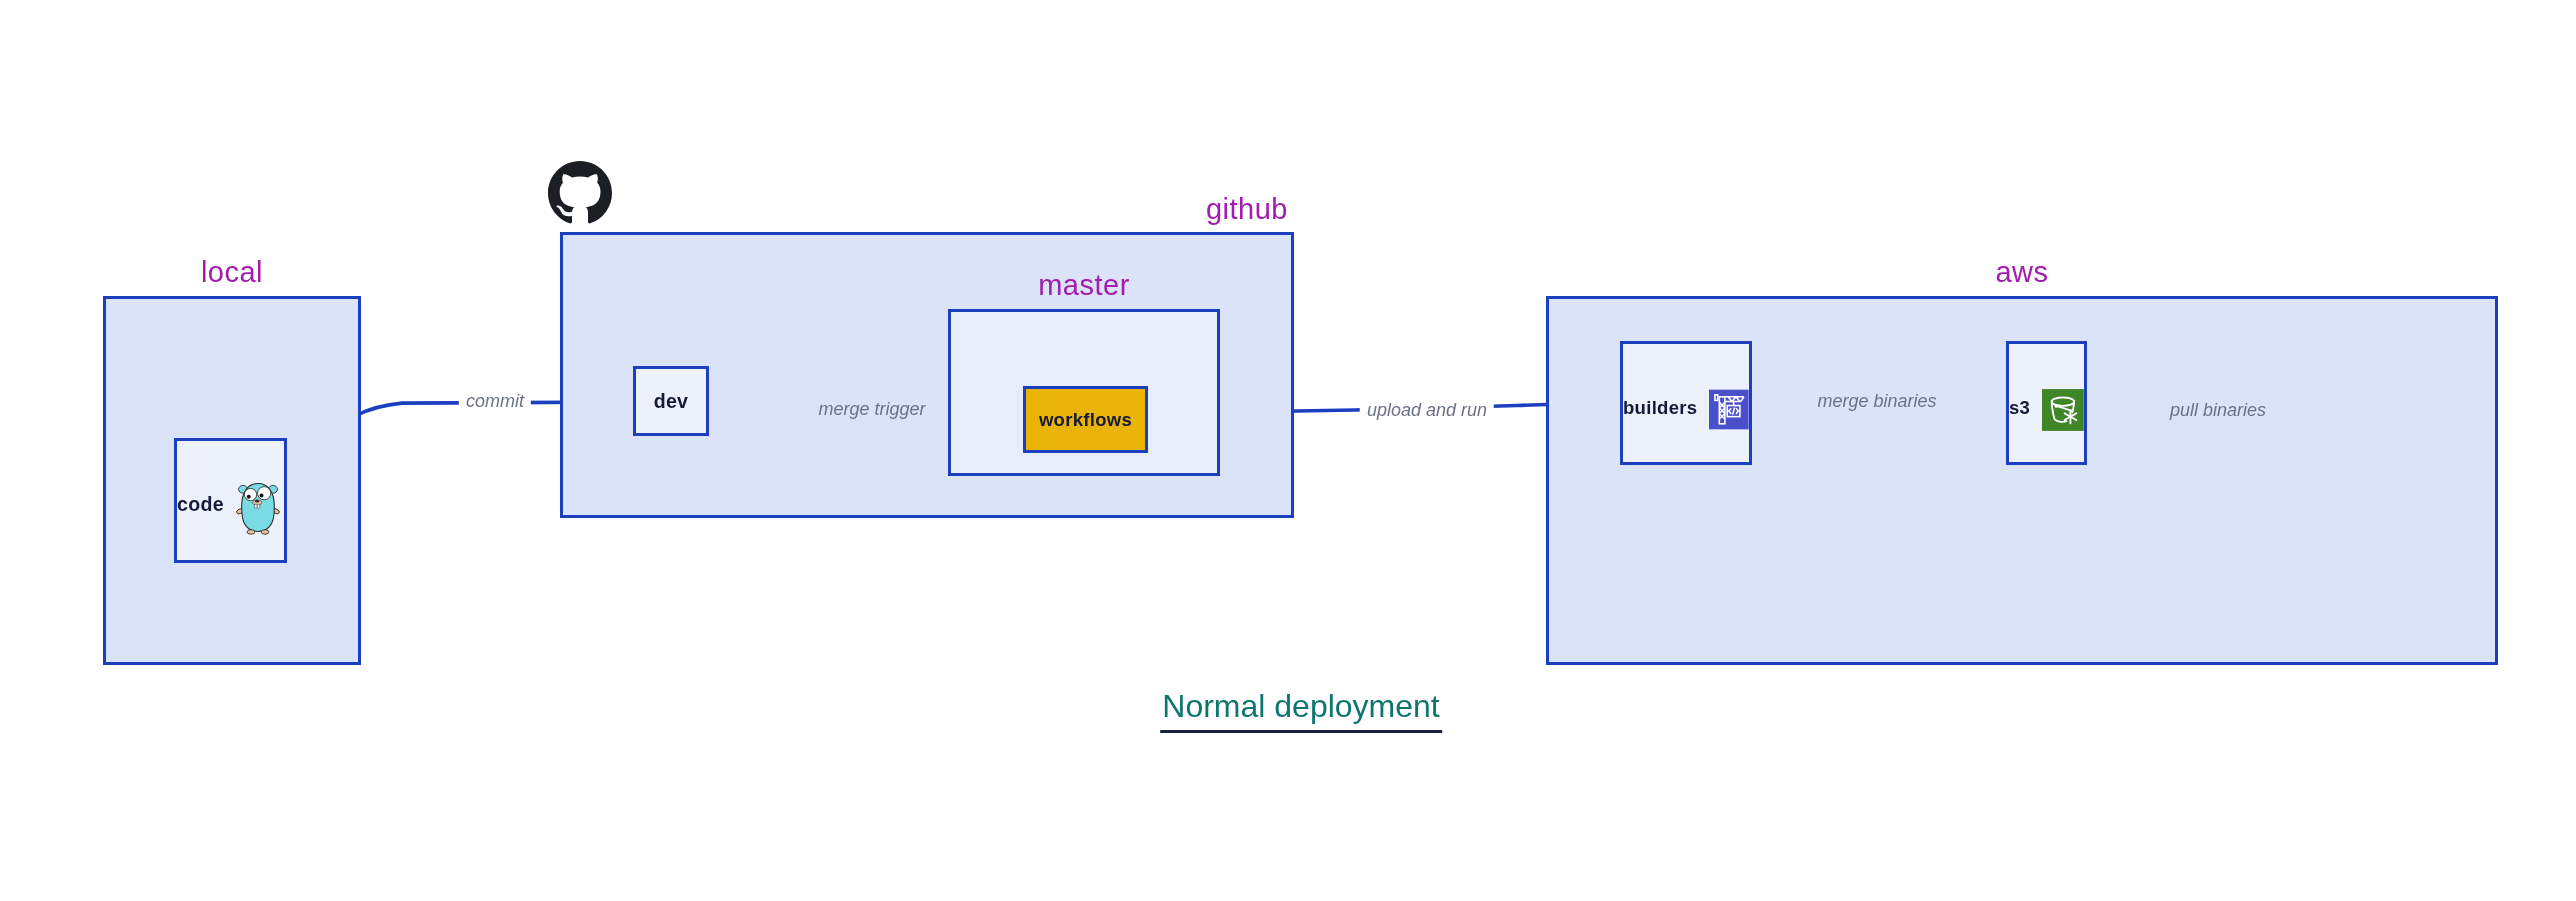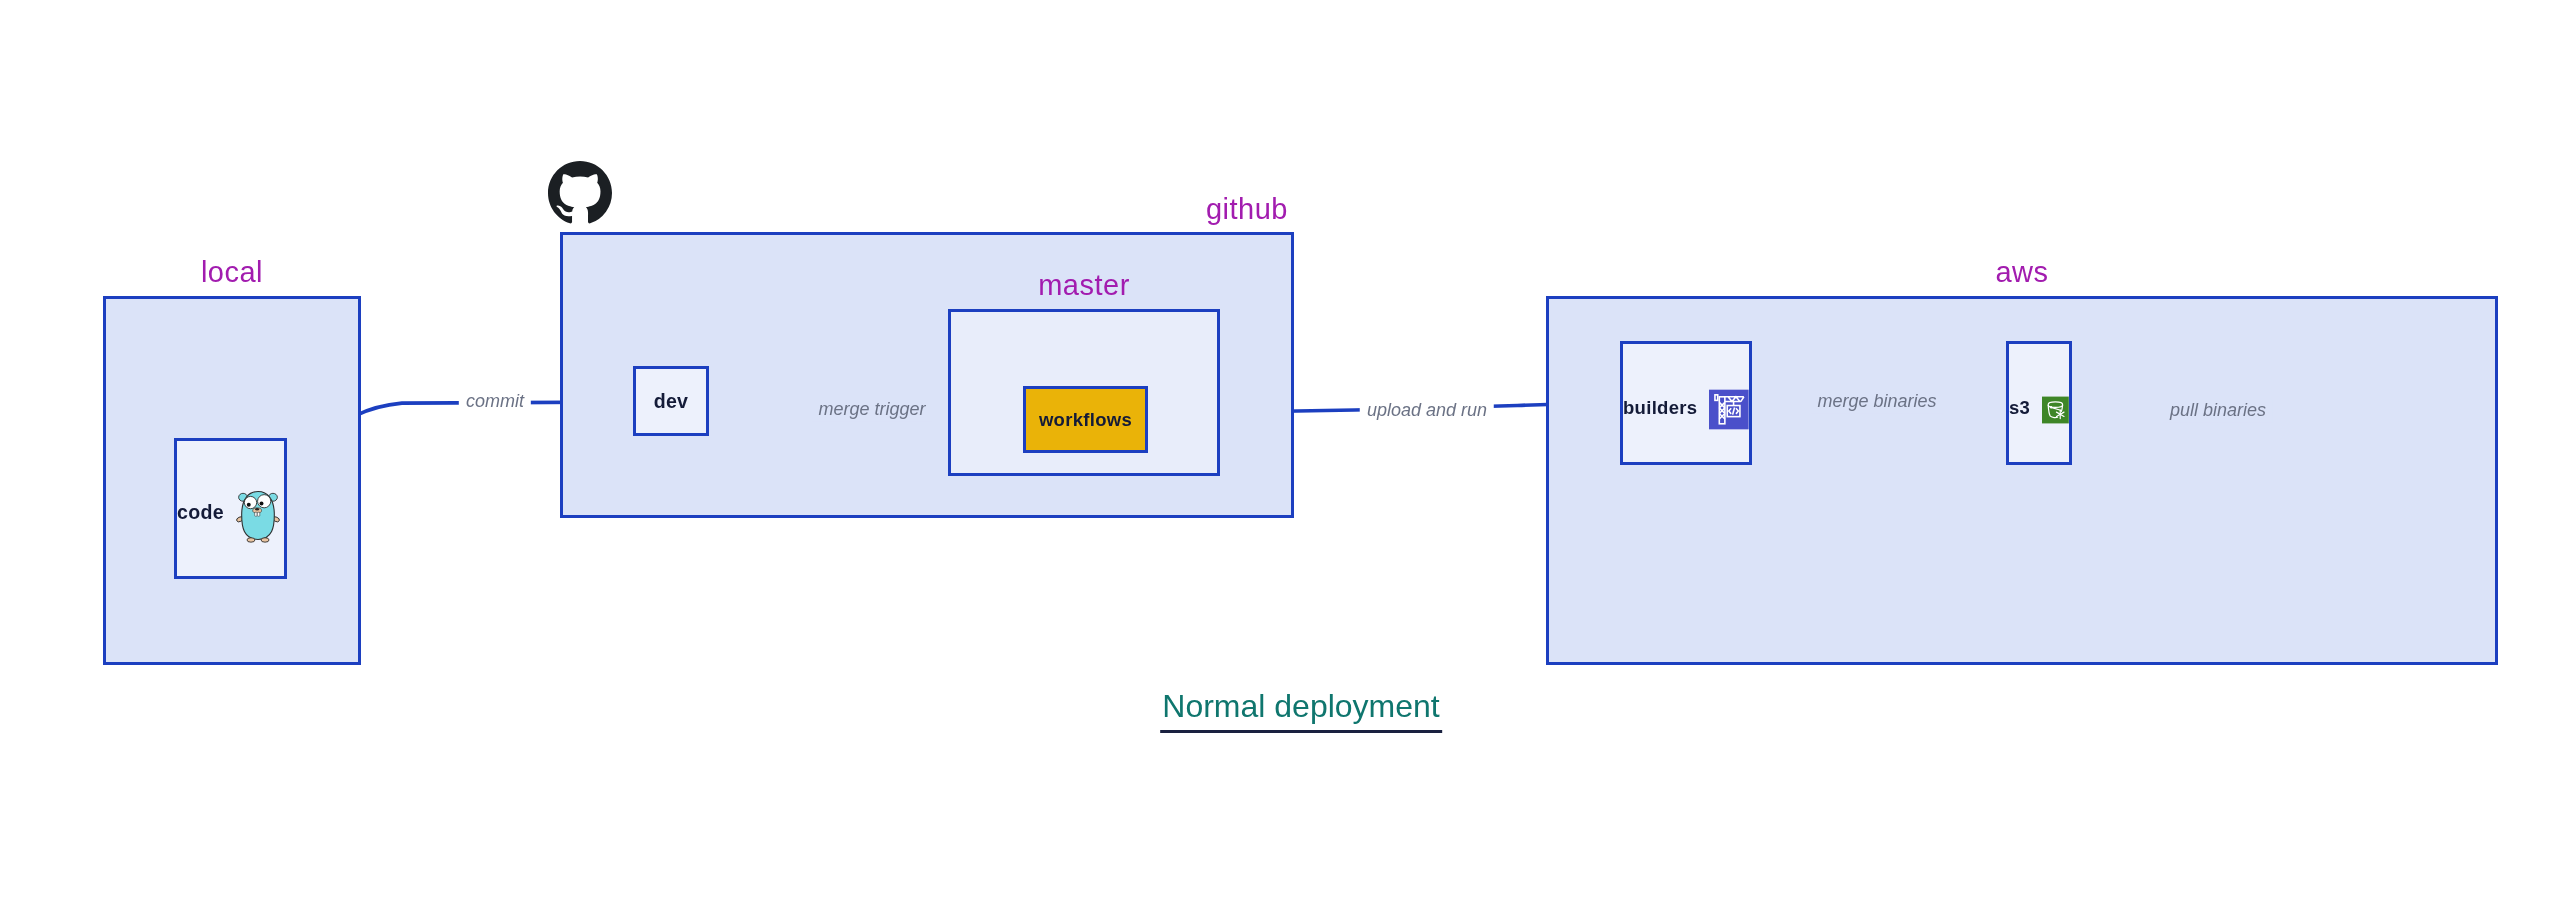--- a/index.html
+++ b/index.html
@@ -84,21 +84,21 @@
     <path d="M 558 892 C 640 852, 665 793, 780 782 L 1222 780" fill="none" stroke="#1c3fc0" stroke-width="7" marker-end="url(#arrow)"></path>
     <path d="M 1375 791 C 1600 793, 1850 796, 1980 797" fill="none" stroke="#1c3fc0" stroke-width="7" marker-end="url(#arrow)"></path>
     <path d="M 2228 800 C 2600 801, 2950 785, 3138 781" fill="none" stroke="#1c3fc0" stroke-width="7" marker-end="url(#arrow)"></path>
     <path d="M 3402 781 L 3886 781" fill="none" stroke="#1c3fc0" stroke-width="7" marker-end="url(#arrow)"></path>
     <path d="M 4066 786 C 4210 795, 4335 823, 4425 872 C 4456 890, 4478 901, 4510 912" fill="none" stroke="#1c3fc0" stroke-width="7" marker-end="url(#arrow)"></path>
   </svg>
 
   <div class="group-label" style="left:103px;top:256px;width:258px;text-align:center;">local</div>
   <div class="group" style="left:103px;top:296px;width:258px;height:369px;"></div>
 
-  <div class="node" style="left:174px;top:438px;width:113px;height:141px;padding-top:8.2px;">
+  <div class="node" style="left:174px;top:438px;width:113px;height:125px;padding-top:8.2px;">
     <div class="node-label" style="font-size:19.6px;">code</div>
     <svg class="icon-box" width="44" height="58" viewBox="0 0 100 130" style="margin-top:3.1px;">
       <ellipse cx="16" cy="27" rx="10" ry="9" fill="#7adbe4" stroke="#2f2f2f" stroke-width="2"></ellipse>
       <ellipse cx="84" cy="27" rx="10" ry="9" fill="#7adbe4" stroke="#2f2f2f" stroke-width="2"></ellipse>
       <ellipse cx="9" cy="77" rx="8" ry="5" fill="#e9c4a1" stroke="#2f2f2f" stroke-width="2" transform="rotate(-25 9 77)"></ellipse>
       <ellipse cx="91" cy="77" rx="8" ry="5" fill="#e9c4a1" stroke="#2f2f2f" stroke-width="2" transform="rotate(25 91 77)"></ellipse>
       <path d="M50,14 C27,14 14,33 13,62 C12,96 18,122 50,123 C82,122 88,96 87,62 C86,33 73,14 50,14 Z" fill="#7adbe4" stroke="#2f2f2f" stroke-width="2.5"></path>
       <ellipse cx="34" cy="124" rx="9" ry="5" fill="#e9c4a1" stroke="#2f2f2f" stroke-width="2"></ellipse>
       <ellipse cx="66" cy="124" rx="9" ry="5" fill="#e9c4a1" stroke="#2f2f2f" stroke-width="2"></ellipse>
       <circle cx="33" cy="39" r="14" fill="#ffffff" stroke="#2f2f2f" stroke-width="2"></circle>
@@ -143,21 +143,21 @@
         <path d="M40,18 L88,18 M40,30 L80,30 M48,18 L58,30 L68,18 L78,30 M88,18 L80,30"></path>
         <path d="M62,30 L62,40"></path>
         <rect x="46" y="40" width="32" height="28"></rect>
         <path d="M56,47 L50,54 L56,61"></path>
         <path d="M68,47 L74,54 L68,61"></path>
         <path d="M64.5,45 L59.5,63"></path>
       </g>
     </svg>
   </div>
 
-  <div class="node" style="left:2006px;top:341px;width:66px;height:124px;padding-top:9.3px;">
+  <div class="node" style="left:2006px;top:341px;width:81px;height:124px;padding-top:9.3px;">
     <div class="node-label">s3</div>
     <svg class="icon-box" width="46" height="46" viewBox="0 0 100 100" style="margin-top:5.2px;">
       <rect x="0" y="0" width="100" height="100" fill="#3e8627"></rect>
       <g stroke="#ffffff" stroke-width="4.5" fill="none">
         <ellipse cx="50" cy="30" rx="27" ry="10"></ellipse>
         <path d="M23,31 C24,46 28,69 31,73 C38,79 52,80 60,76"></path>
         <path d="M77,31 C76,40 74,51 72,57"></path>
         <path d="M34,40 L72,52"></path>
       </g>
       <circle cx="34" cy="40" r="4.5" fill="#ffffff"></circle>

